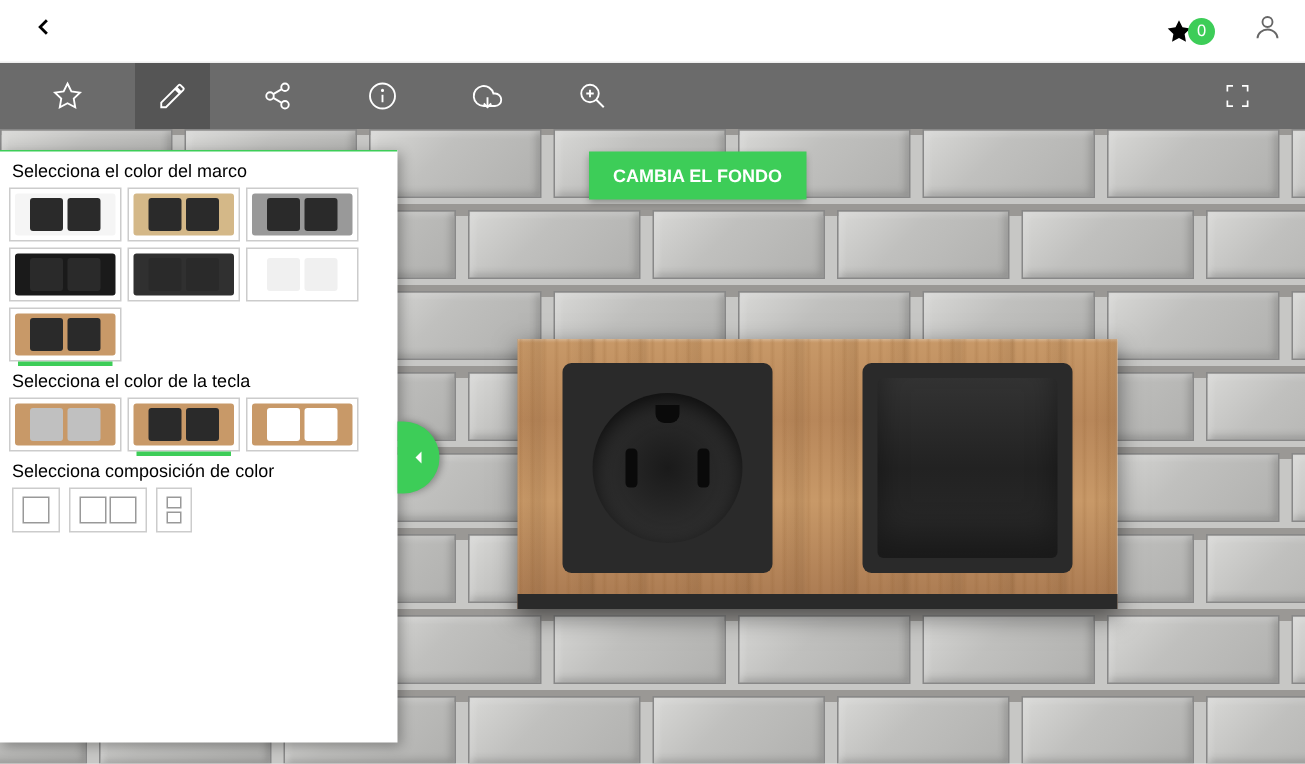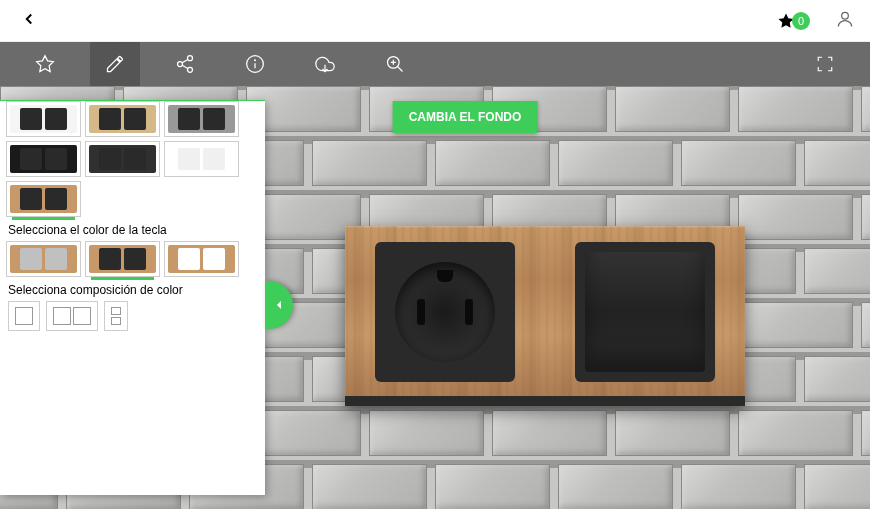--- a/index.html
+++ b/index.html
@@ -210,20 +210,21 @@
       <div class="brick" style="left: 557.5px; top: 378px; width: 115px;"></div>
       <div class="brick" style="left: 680.5px; top: 378px; width: 115px;"></div>
       <div class="brick" style="left: 803.5px; top: 378px; width: 115px;"></div>
     </div>
 
   <button class="change-bg-btn">CAMBIA EL FONDO</button>
 
   <div class="panel">
     <div class="tabs">
     </div>
+    <div class="section-label">Selecciona el color del marco</div>
     <div class="swatch-grid" id="frame-swatches">
         <div class="swatch">
           <div class="sw-frame" style="background: rgb(245, 245, 245);"></div>
           <div class="sw-ins" style="background: rgb(42, 42, 42);"></div>
           <div class="sw-ins" style="background: rgb(42, 42, 42);"></div>
         </div>
         <div class="swatch">
           <div class="sw-frame" style="background: rgb(212, 184, 136);"></div>
           <div class="sw-ins" style="background: rgb(42, 42, 42);"></div>
           <div class="sw-ins" style="background: rgb(42, 42, 42);"></div>

